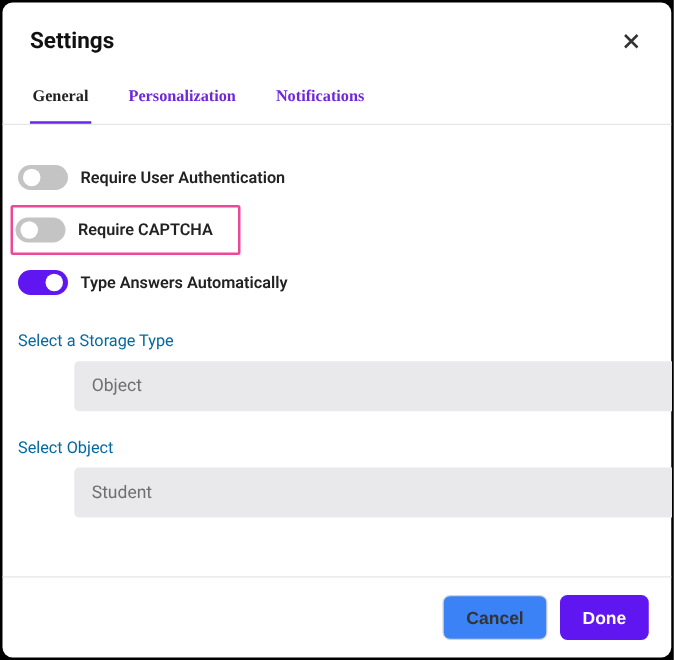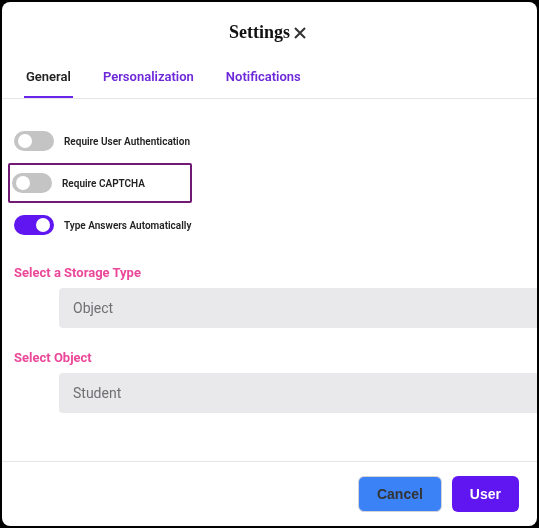--- a/index.html
+++ b/index.html
@@ -16,23 +16,22 @@
     height: 524px;
     margin: 2px;
     border-radius: 8px;
     display: flex;
     flex-direction: column;
     position: relative;
   }
   .header {
     padding: 20px 22px 14px 22px;
     display: flex;
-    justify-content: center;
-    align-items: center;
-    font-family: Liberation Serif, serif;
+    justify-content: space-between;
+    align-items: center;
   }
   .title {
     font-size: 18px;
     font-weight: 700;
     color: #111;
   }
   .close-btn {
     cursor: pointer;
     width: 20px;
     height: 20px;
@@ -40,20 +39,21 @@
     align-items: center;
     justify-content: center;
     color: #333;
   }
   .close-btn svg { stroke: #333; stroke-width: 2; }
   .tabs {
     display: flex;
     gap: 28px;
     padding: 0 22px;
     border-bottom: 1px solid #e6e6e6;
+    font-family: Liberation Serif, serif;
   }
   .tab {
     padding: 12px 2px;
     font-size: 13px;
     font-weight: 600;
     color: #6d28d9;
     cursor: pointer;
     border-bottom: 2px solid transparent;
   }
   .tab.active {
@@ -66,21 +66,21 @@
     overflow: auto;
   }
   .toggle-row {
     display: flex;
     align-items: center;
     gap: 10px;
     padding: 8px 2px;
     margin: 4px 0;
   }
   .highlight {
-    border: 2px solid #701a75;
+    border: 2px solid #ec4899;
     border-radius: 2px;
     padding: 8px 2px 8px 2px;
     margin: 4px 0 4px -4px;
     width: 184px;
   }
   .toggle {
     width: 40px;
     height: 20px;
     border-radius: 999px;
     position: relative;
@@ -93,29 +93,29 @@
     width: 14px;
     height: 14px;
     background: #fff;
     border-radius: 50%;
     position: absolute;
     top: 3px;
   }
   .toggle.off .knob { left: 4px; }
   .toggle.on  .knob { right: 4px; }
   .toggle-label {
-    font-size: 10px;
+    font-size: 13px;
     font-weight: 600;
     color: #222;
   }
   .field-group { margin-top: 22px; padding: 0 2px; }
   .field-label {
     font-size: 13px;
-    font-weight: 700;
-    color: #ec4899;
+    font-weight: 400;
+    color: #0369a1;
     margin-bottom: 8px;
     display: block;
   }
   .select {
     width: 100%;
     background: #e9e9ec;
     border: none;
     border-radius: 4px;
     height: 40px;
     padding: 0 36px 0 14px;
@@ -237,16 +237,16 @@
               <path d="M1 1 L4 4 L7 1" stroke="#8a8a8e" stroke-width="1.4" fill="none"></path>
             </svg>
         </span>
       </div>
     </div>
 
   </div>
 
   <div class="footer">
     <button class="btn btn-secondary">Cancel</button>
-    <button class="btn btn-primary">User</button>
+    <button class="btn btn-primary">Done</button>
   </div>
 
 </div>
 
 </body></html>

